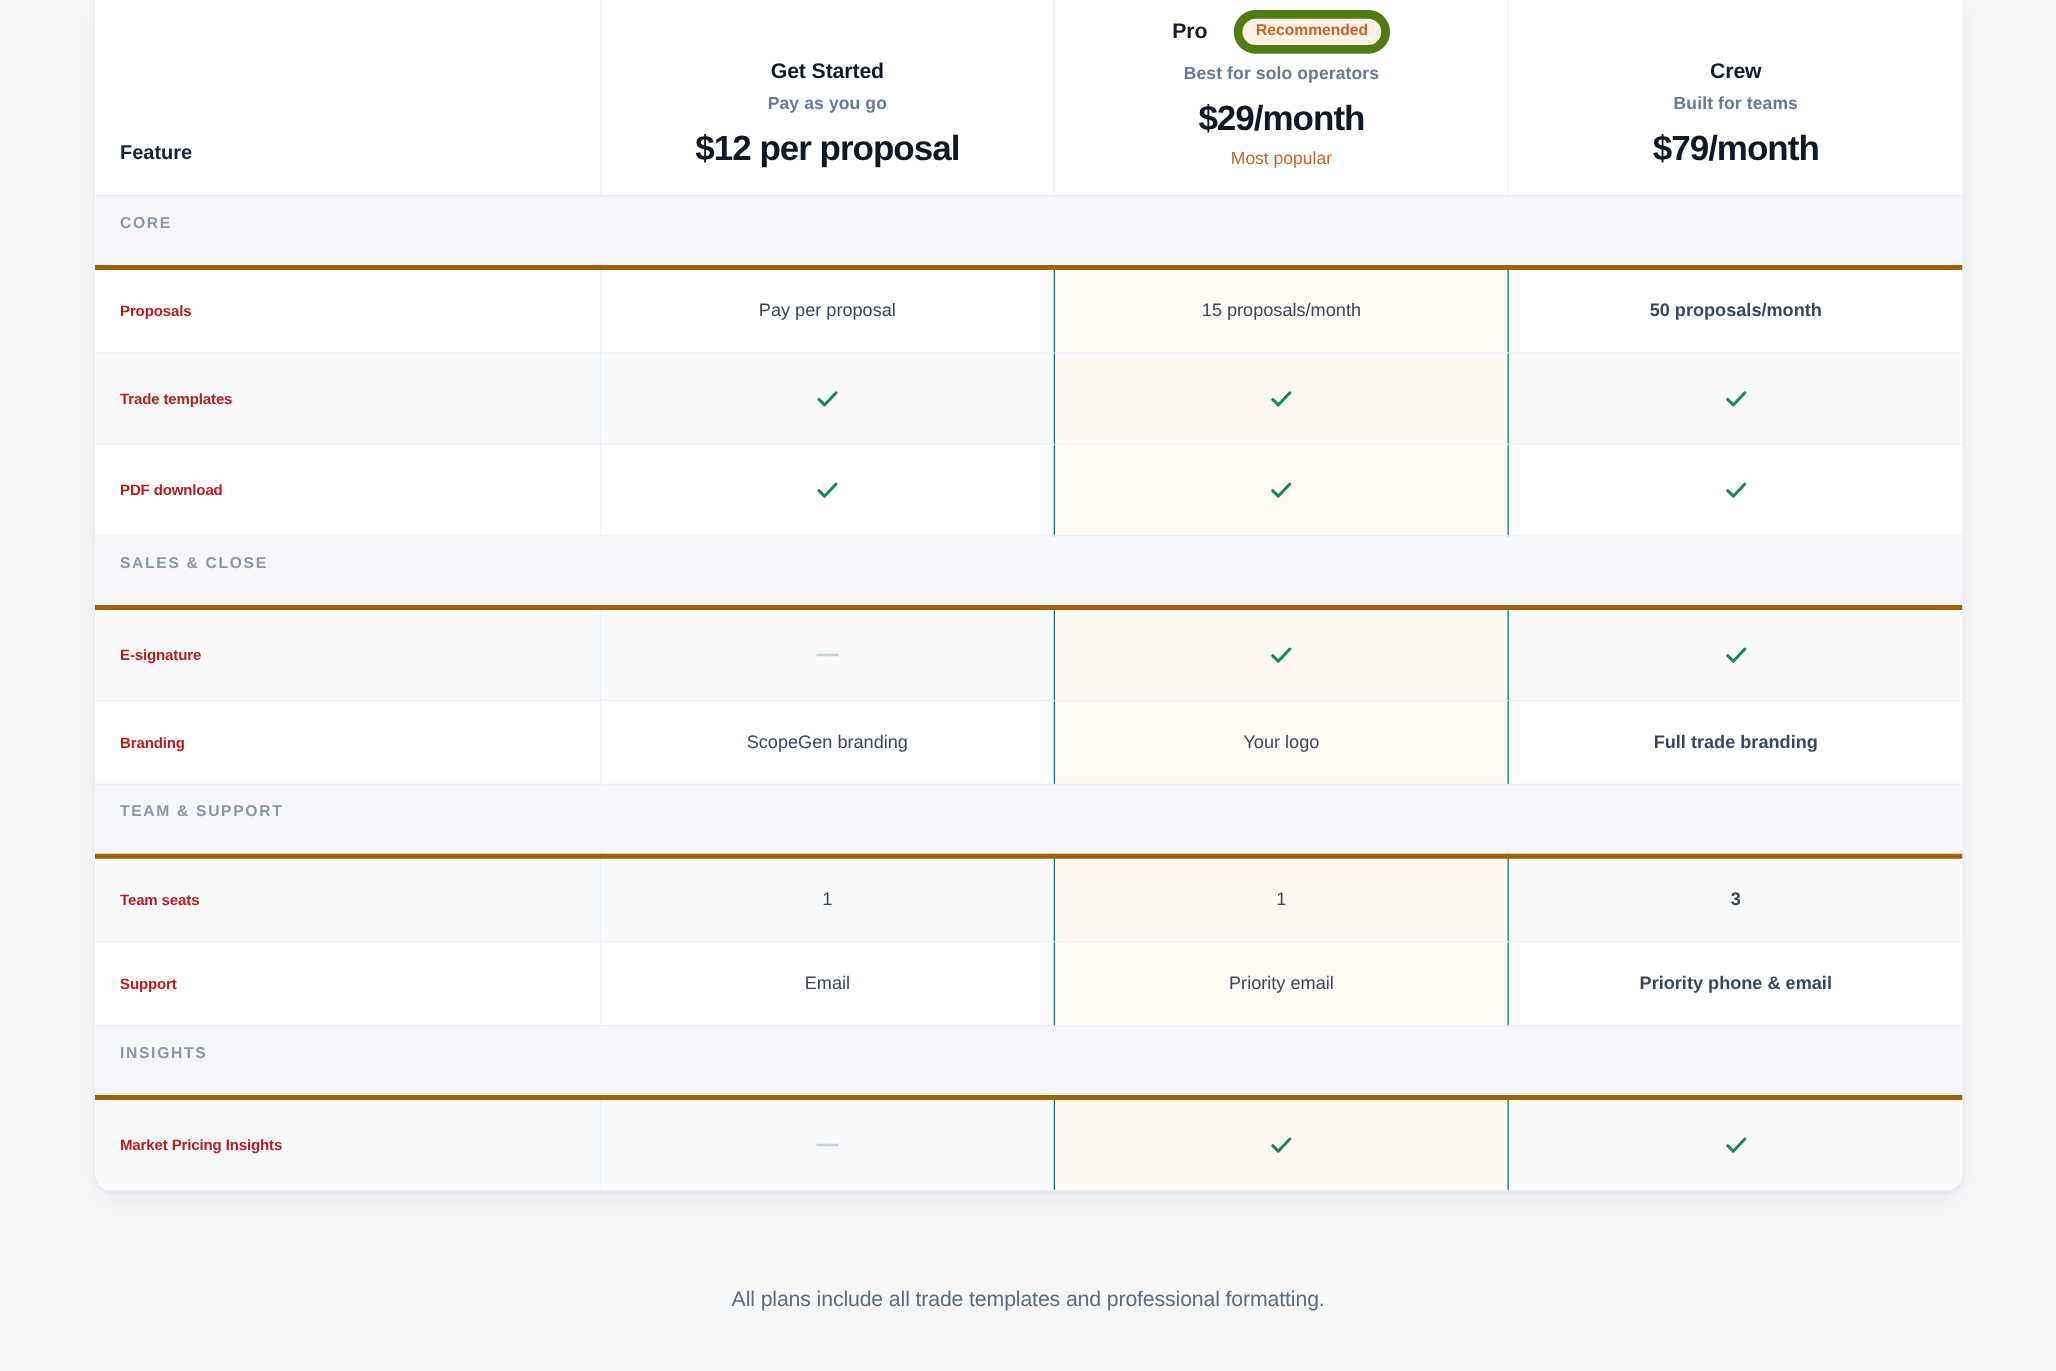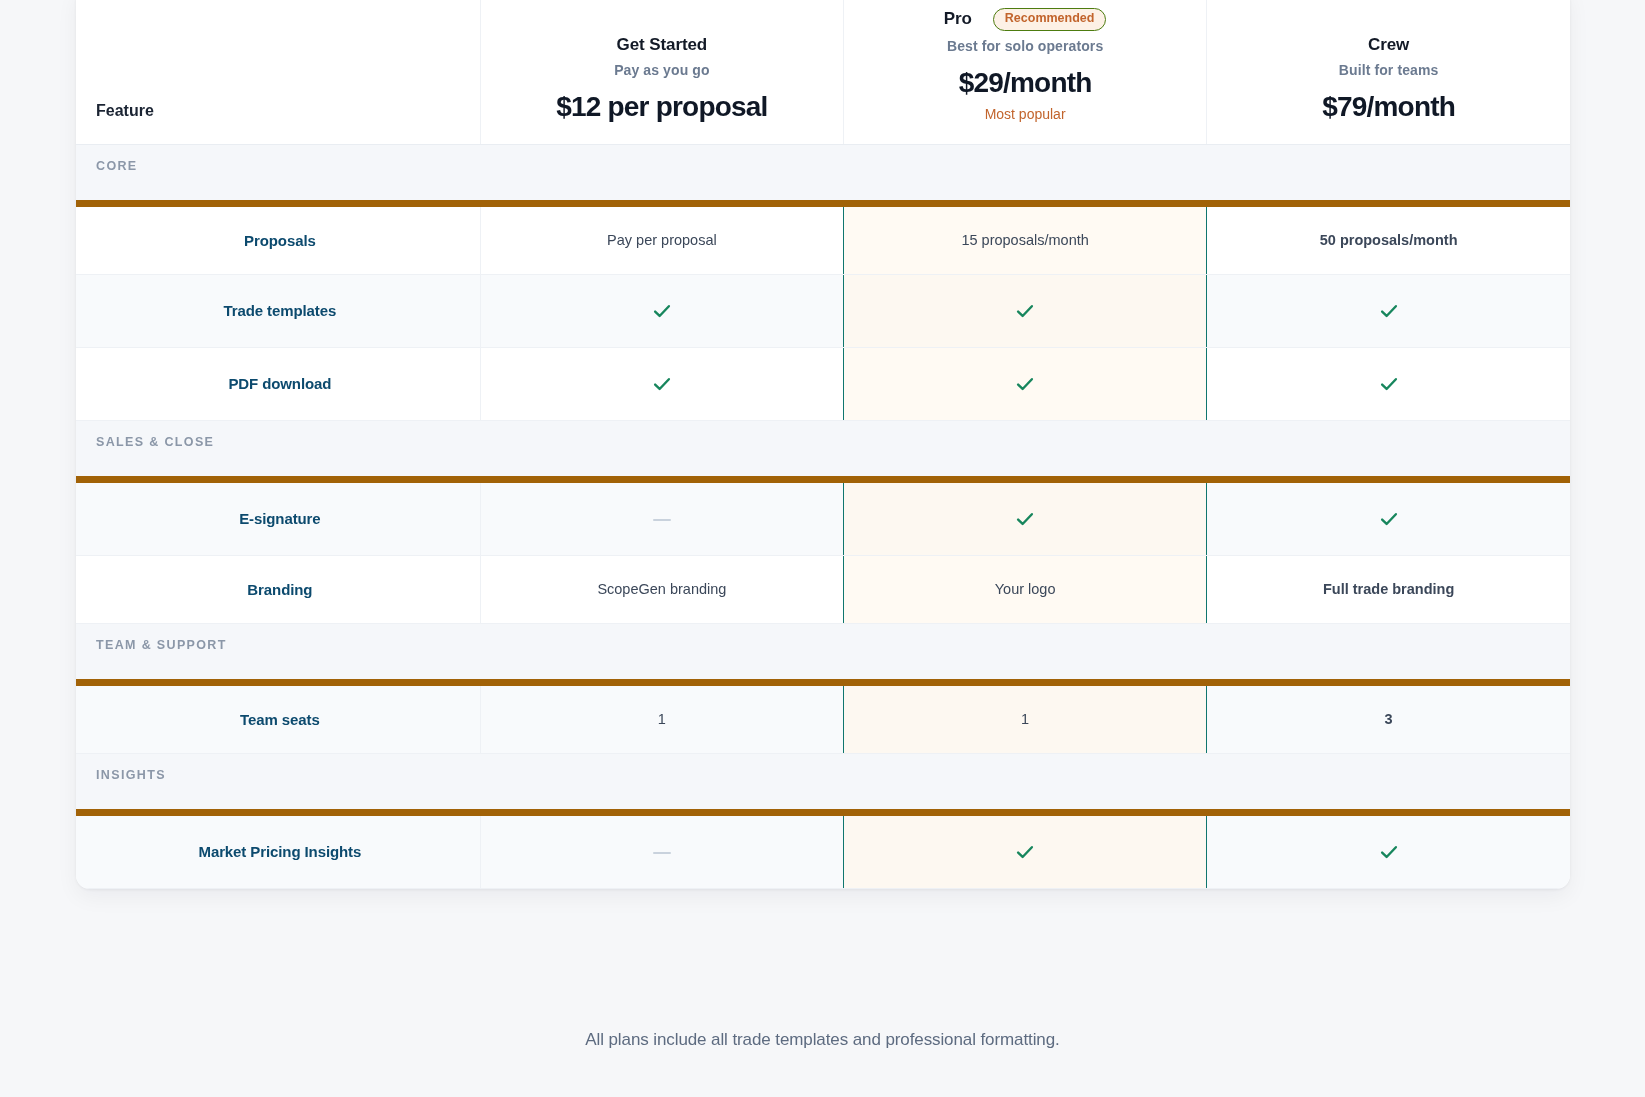--- a/index.html
+++ b/index.html
@@ -78,21 +78,21 @@
     font-weight: 700;
     color: #131a27;
     letter-spacing: -0.1px;
   }
   .rec-badge {
     display: inline-block;
     font-size: 12.5px;
     font-weight: 600;
     color: #c2642c;
     background: #fdf1e6;
-    border: 1px solid #4d7c0f;
+    border: 7px solid #4d7c0f;
     border-radius: 999px;
     padding: 3px 11px 4px;
     line-height: 1.1;
     white-space: nowrap;
   }
   .plan-tag {
     font-size: 14px;
     font-weight: 700;
     color: #6b7a90;
     margin-bottom: 14px;
@@ -109,41 +109,41 @@
     font-size: 14px;
     color: #c2642c;
     margin-top: 8px;
     font-weight: 500;
   }
 
   
   tr.section-row td {
     background: #f5f7fa;
     border-top: 1px solid #e9edf2;
-    border-bottom: 7px solid #a16207;
+    border-bottom: 4px solid #a16207;
     padding: 14px 0 27px 20px;
     font-size: 12.5px;
     font-weight: 700;
     letter-spacing: 1.35px;
     color: #8b97a8;
     text-transform: uppercase;
   }
 
   
   tbody td {
     border-bottom: 1px solid #eef1f5;
     vertical-align: middle;
   }
 
   td.feat {
-    text-align: center;
+    text-align: left;
     padding: 25px 16px 25px 20px;
-    font-size: 15px;
-    font-weight: 700;
-    color: #0c4a6e;
+    font-size: 12px;
+    font-weight: 700;
+    color: #b91c1c;
     border-right: 1px solid #eef1f5;
     letter-spacing: -0.1px;
   }
 
   td.val {
     text-align: center;
     padding: 25px 16px;
     font-size: 14.5px;
     color: #3b4759;
     border-right: 1px solid #0f766e;
@@ -288,20 +288,26 @@
           </tr>
           <tr class="section-row">
             <td colspan="4">TEAM &amp; SUPPORT</td>
           </tr>
           <tr class="zebra">
             <td class="feat">Team seats</td>
             <td class="val">1</td>
             <td class="val pro">1</td>
             <td class="val last">3</td>
           </tr>
+          <tr class="plain">
+            <td class="feat">Support</td>
+            <td class="val">Email</td>
+            <td class="val pro">Priority email</td>
+            <td class="val last">Priority phone &amp; email</td>
+          </tr>
           <tr class="section-row">
             <td colspan="4">INSIGHTS</td>
           </tr>
           <tr class="zebra">
             <td class="feat">Market Pricing Insights</td>
             <td class="val"><span class="dash"></span></td>
             <td class="val pro"><span class="check"><svg viewBox="0 0 24 24" fill="none" stroke="#17865d" stroke-width="2.6" stroke-linecap="round" stroke-linejoin="round">
                   <path d="M4.5 12.6 L9.4 17.4 L19.5 6.8"></path>
                 </svg></span></td>
             <td class="val last"><span class="check"><svg viewBox="0 0 24 24" fill="none" stroke="#17865d" stroke-width="2.6" stroke-linecap="round" stroke-linejoin="round">

